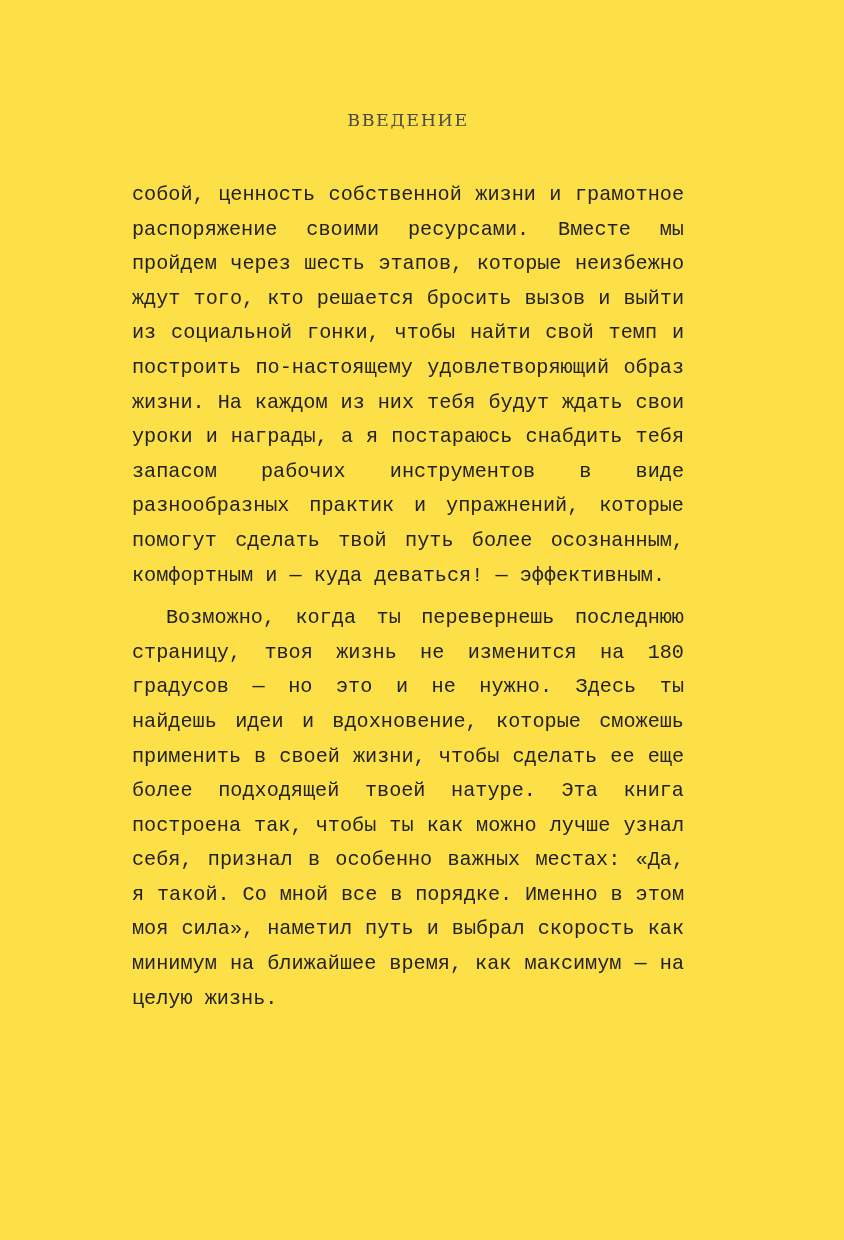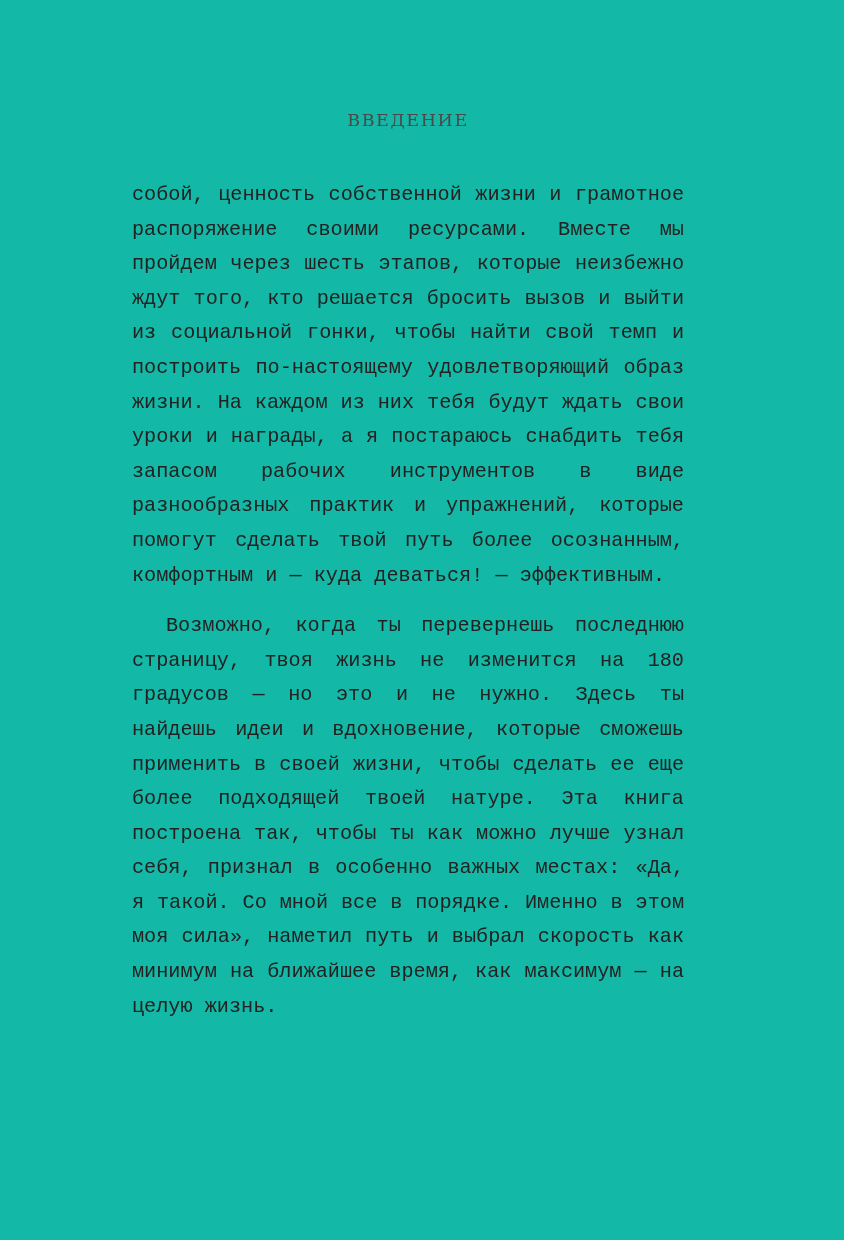--- a/index.html
+++ b/index.html
@@ -15,21 +15,21 @@
     font-family: "DejaVu Sans", "Liberation Sans", sans-serif;
     color: #1b1b1b;
     overflow: hidden;
   }
   .page {
     position: absolute;
     left: 0;
     top: 0;
     width: 844px;
     height: 1240px;
-    background: #14b8a6;
+    background: #fde047;
     box-sizing: border-box;
   }
   .content {
     position: absolute;
     left: 132px;
     top: 110px;
     width: 552px;
   }
   .running-head {
     text-align: center;
@@ -50,21 +50,21 @@
     font-weight: 400;
     font-family: Liberation Mono, monospace;
   }
   .body-text p {
     margin: 0;
   }
   .body-text p.indent {
     text-indent: 34px;
   }
   .body-text p + p {
-    margin-top: 16px;
+    margin-top: 8px;
   }
 </style>
 </head>
 <body>
 
 <div class="page">
   <div class="content">
     <h1 class="running-head">ВВЕДЕНИЕ</h1>
     <div class="body-text">
       <p>собой, ценность собственной жизни и грамотное распоряжение своими ресурсами. Вместе мы пройдем через шесть этапов, которые неизбежно ждут того, кто решается бросить вызов и выйти из социальной гонки, чтобы найти свой темп и построить по-настоящему удовлетворяющий образ жизни. На каждом из них тебя будут ждать свои уроки и награды, а я постараюсь снабдить тебя запасом рабочих инструментов в виде разнообразных практик и упражнений, которые помогут сделать твой путь более осознанным, комфортным и — куда деваться! — эффективным.</p>

